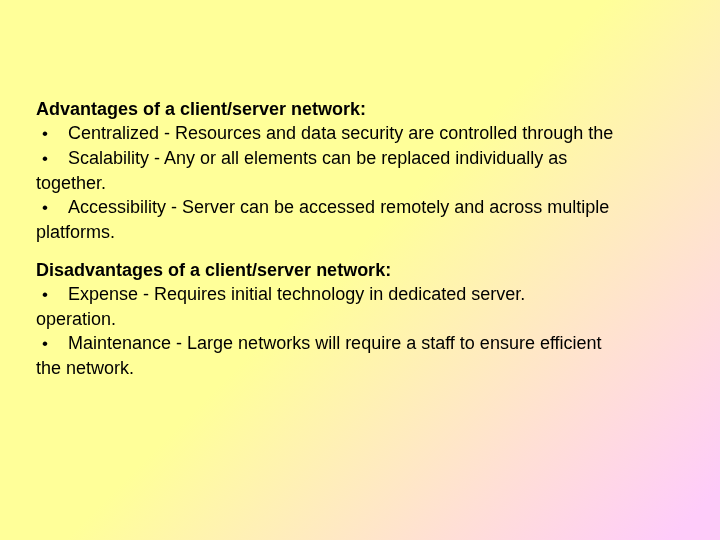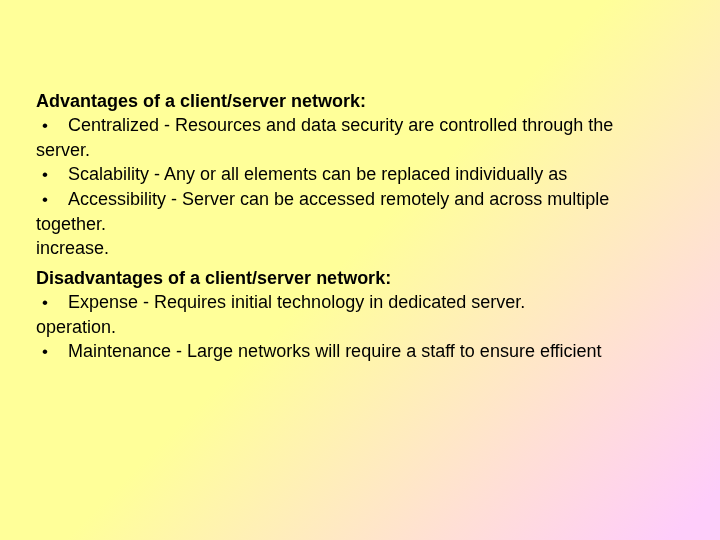--- a/index.html
+++ b/index.html
@@ -30,53 +30,54 @@
     top: 89px;
     width: 654px;
     font-size: 18px;
     line-height: 24px;
   }
   .line {
     white-space: nowrap;
   }
   .heading {
     font-weight: bold;
+    margin-top: 8px;
   }
   .heading.second {
-    margin-top: 6px;
+    margin-top: 14px;
   }
   .bullet {
     display: inline-block;
     width: 32px;
     padding-left: 6px;
     box-sizing: border-box;
     font-size: 17px;
   }
 </style>
 </head>
 <body>
 
 <div class="slide">
   <div class="text-block">
 
     <div class="line heading">Advantages of a client/server network:</div>
 
     <div class="line"><span class="bullet">•</span><span>Centralized - Resources and data security are controlled through the</span></div>
-    <div class="line">server.</div>
 
     <div class="line"><span class="bullet">•</span><span>Scalability - Any or all elements can be replaced individually as</span></div>
 
 
+    <div class="line">together.</div>
+
     <div class="line"><span class="bullet">•</span><span>Accessibility - Server can be accessed remotely and across multiple</span></div>
-
-    <div class="line">together.</div>
-    <div class="line">increase.</div>
+    <div class="line">platforms.</div>
 
     <div class="line heading second">Disadvantages of a client/server network:</div>
 
     <div class="line"><span class="bullet">•</span><span>Expense - Requires initial technology in dedicated server.</span></div>
 
     <div class="line">operation.</div>
     <div class="line"><span class="bullet">•</span><span>Maintenance - Large networks will require a staff to ensure efficient</span></div>
 
+    <div class="line">the network.</div>
 
   </div>
 </div>
 
 </body></html>

